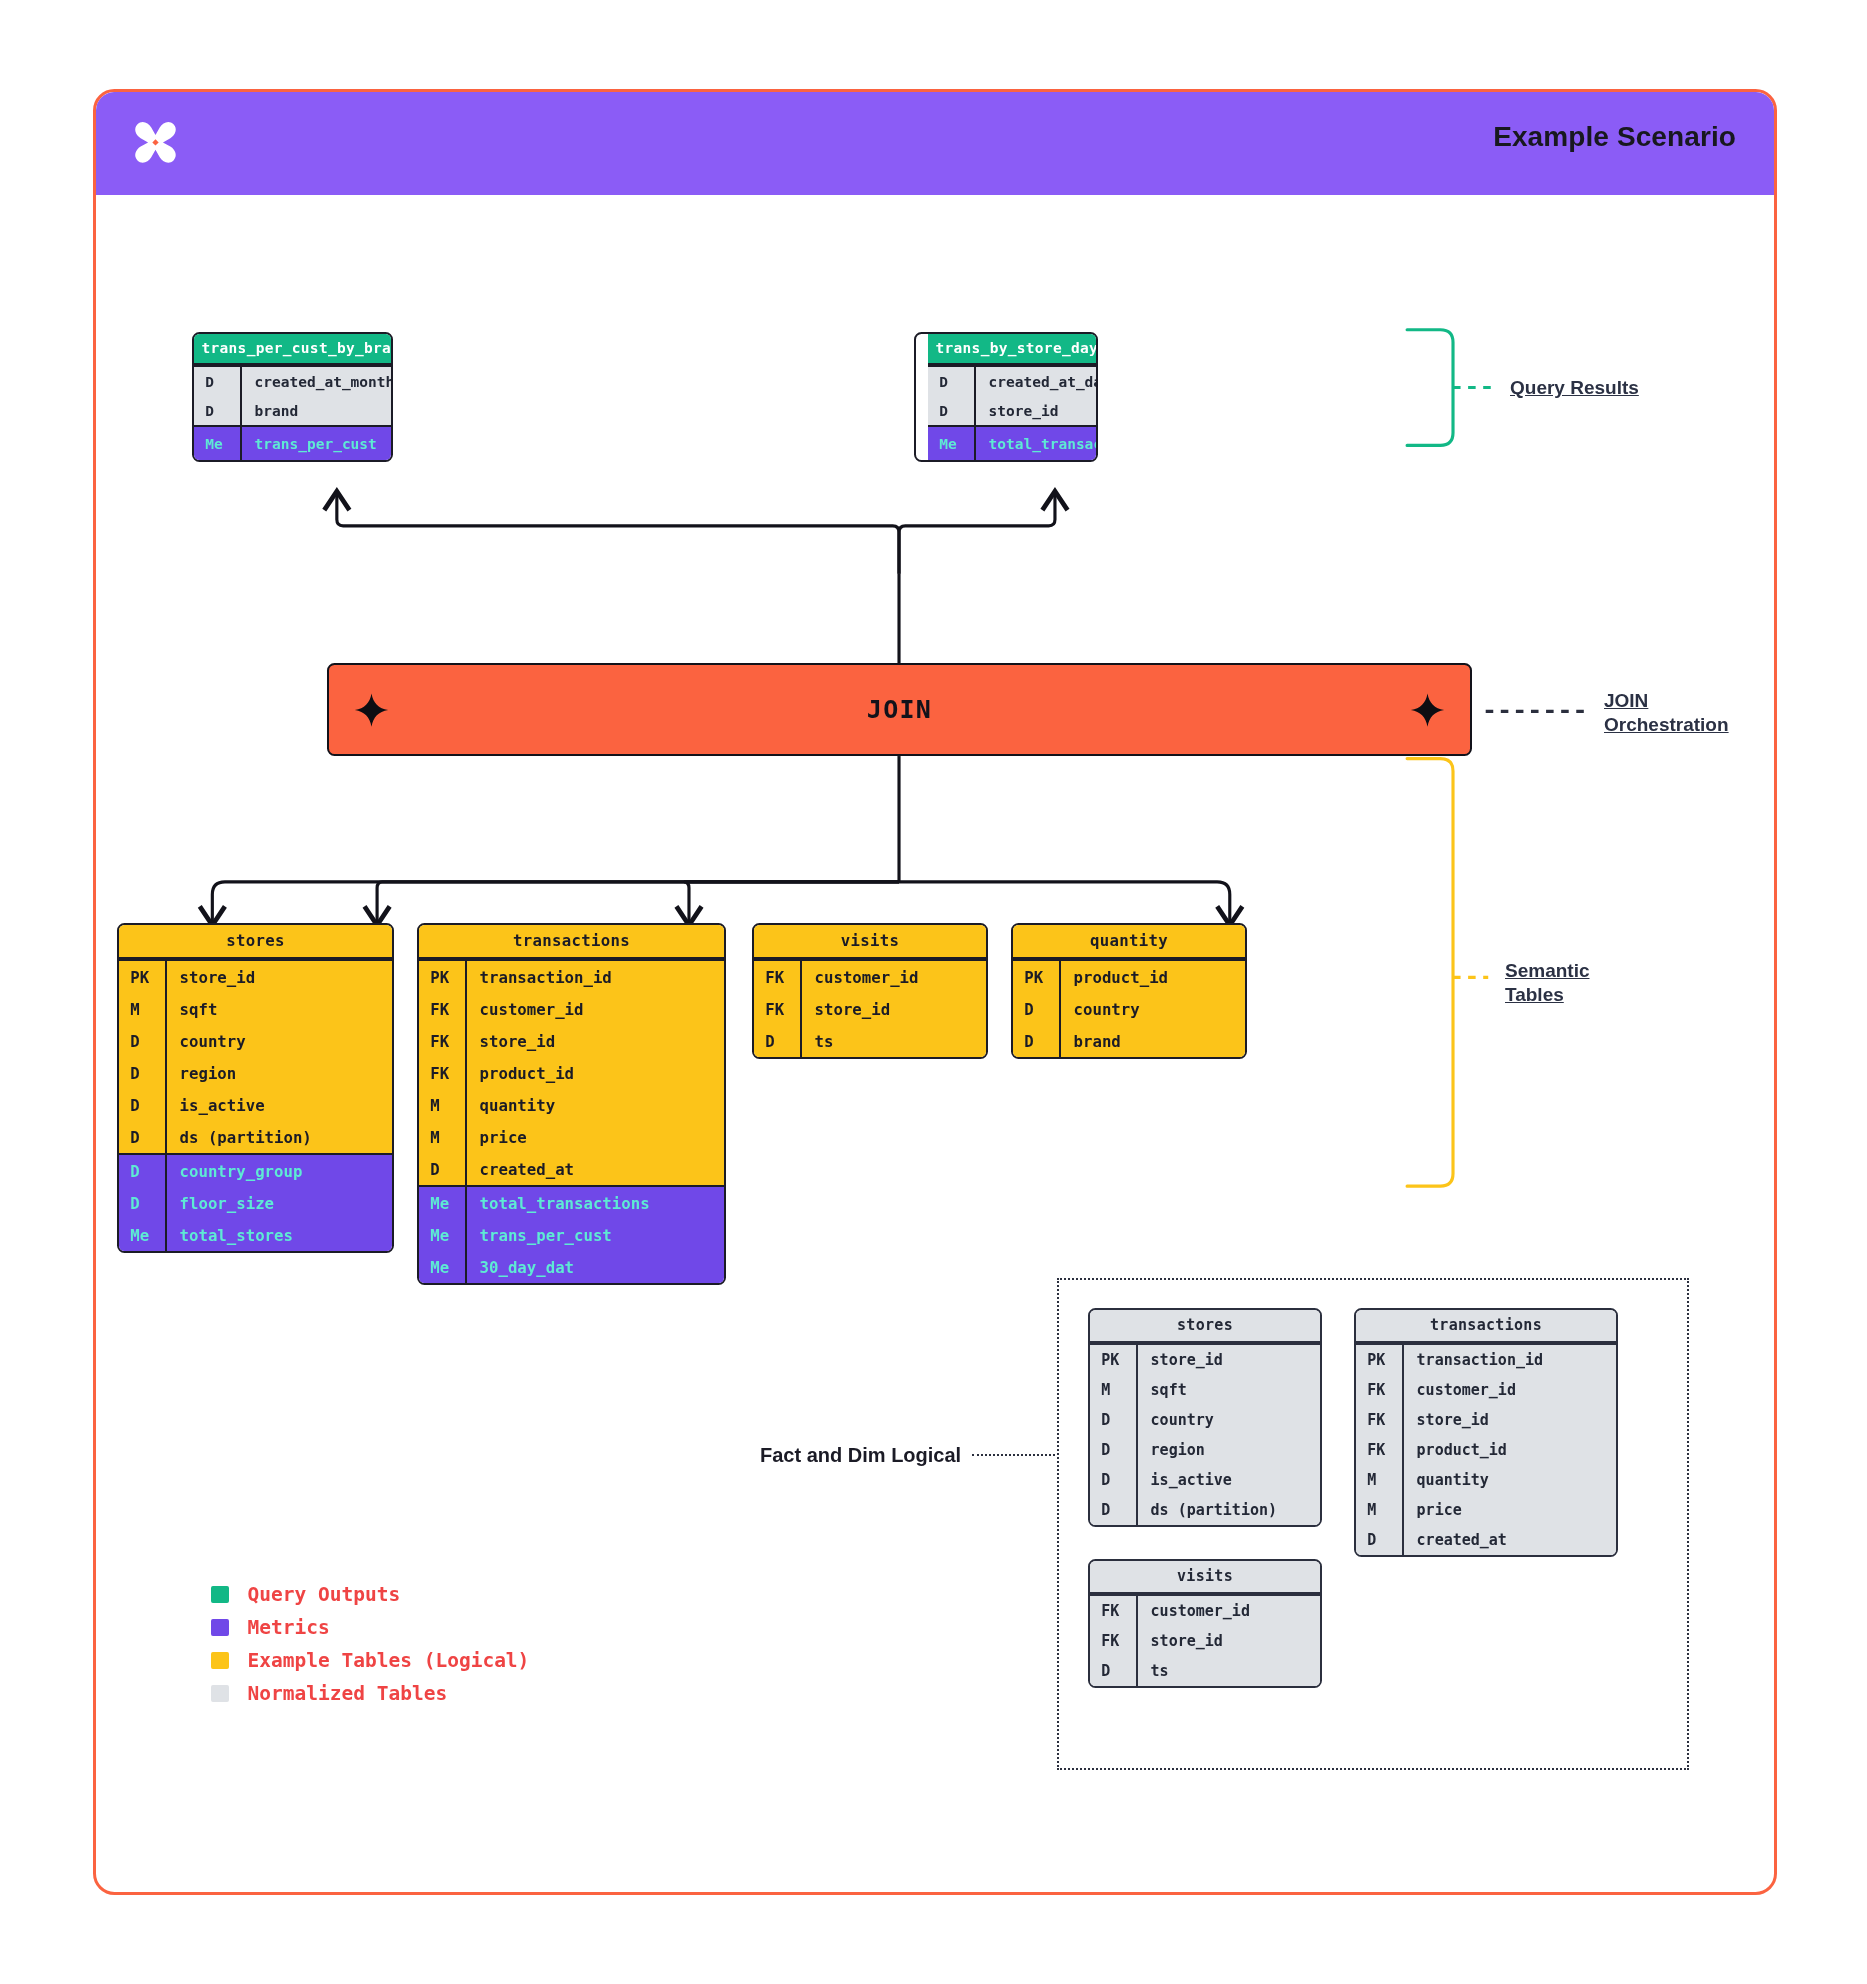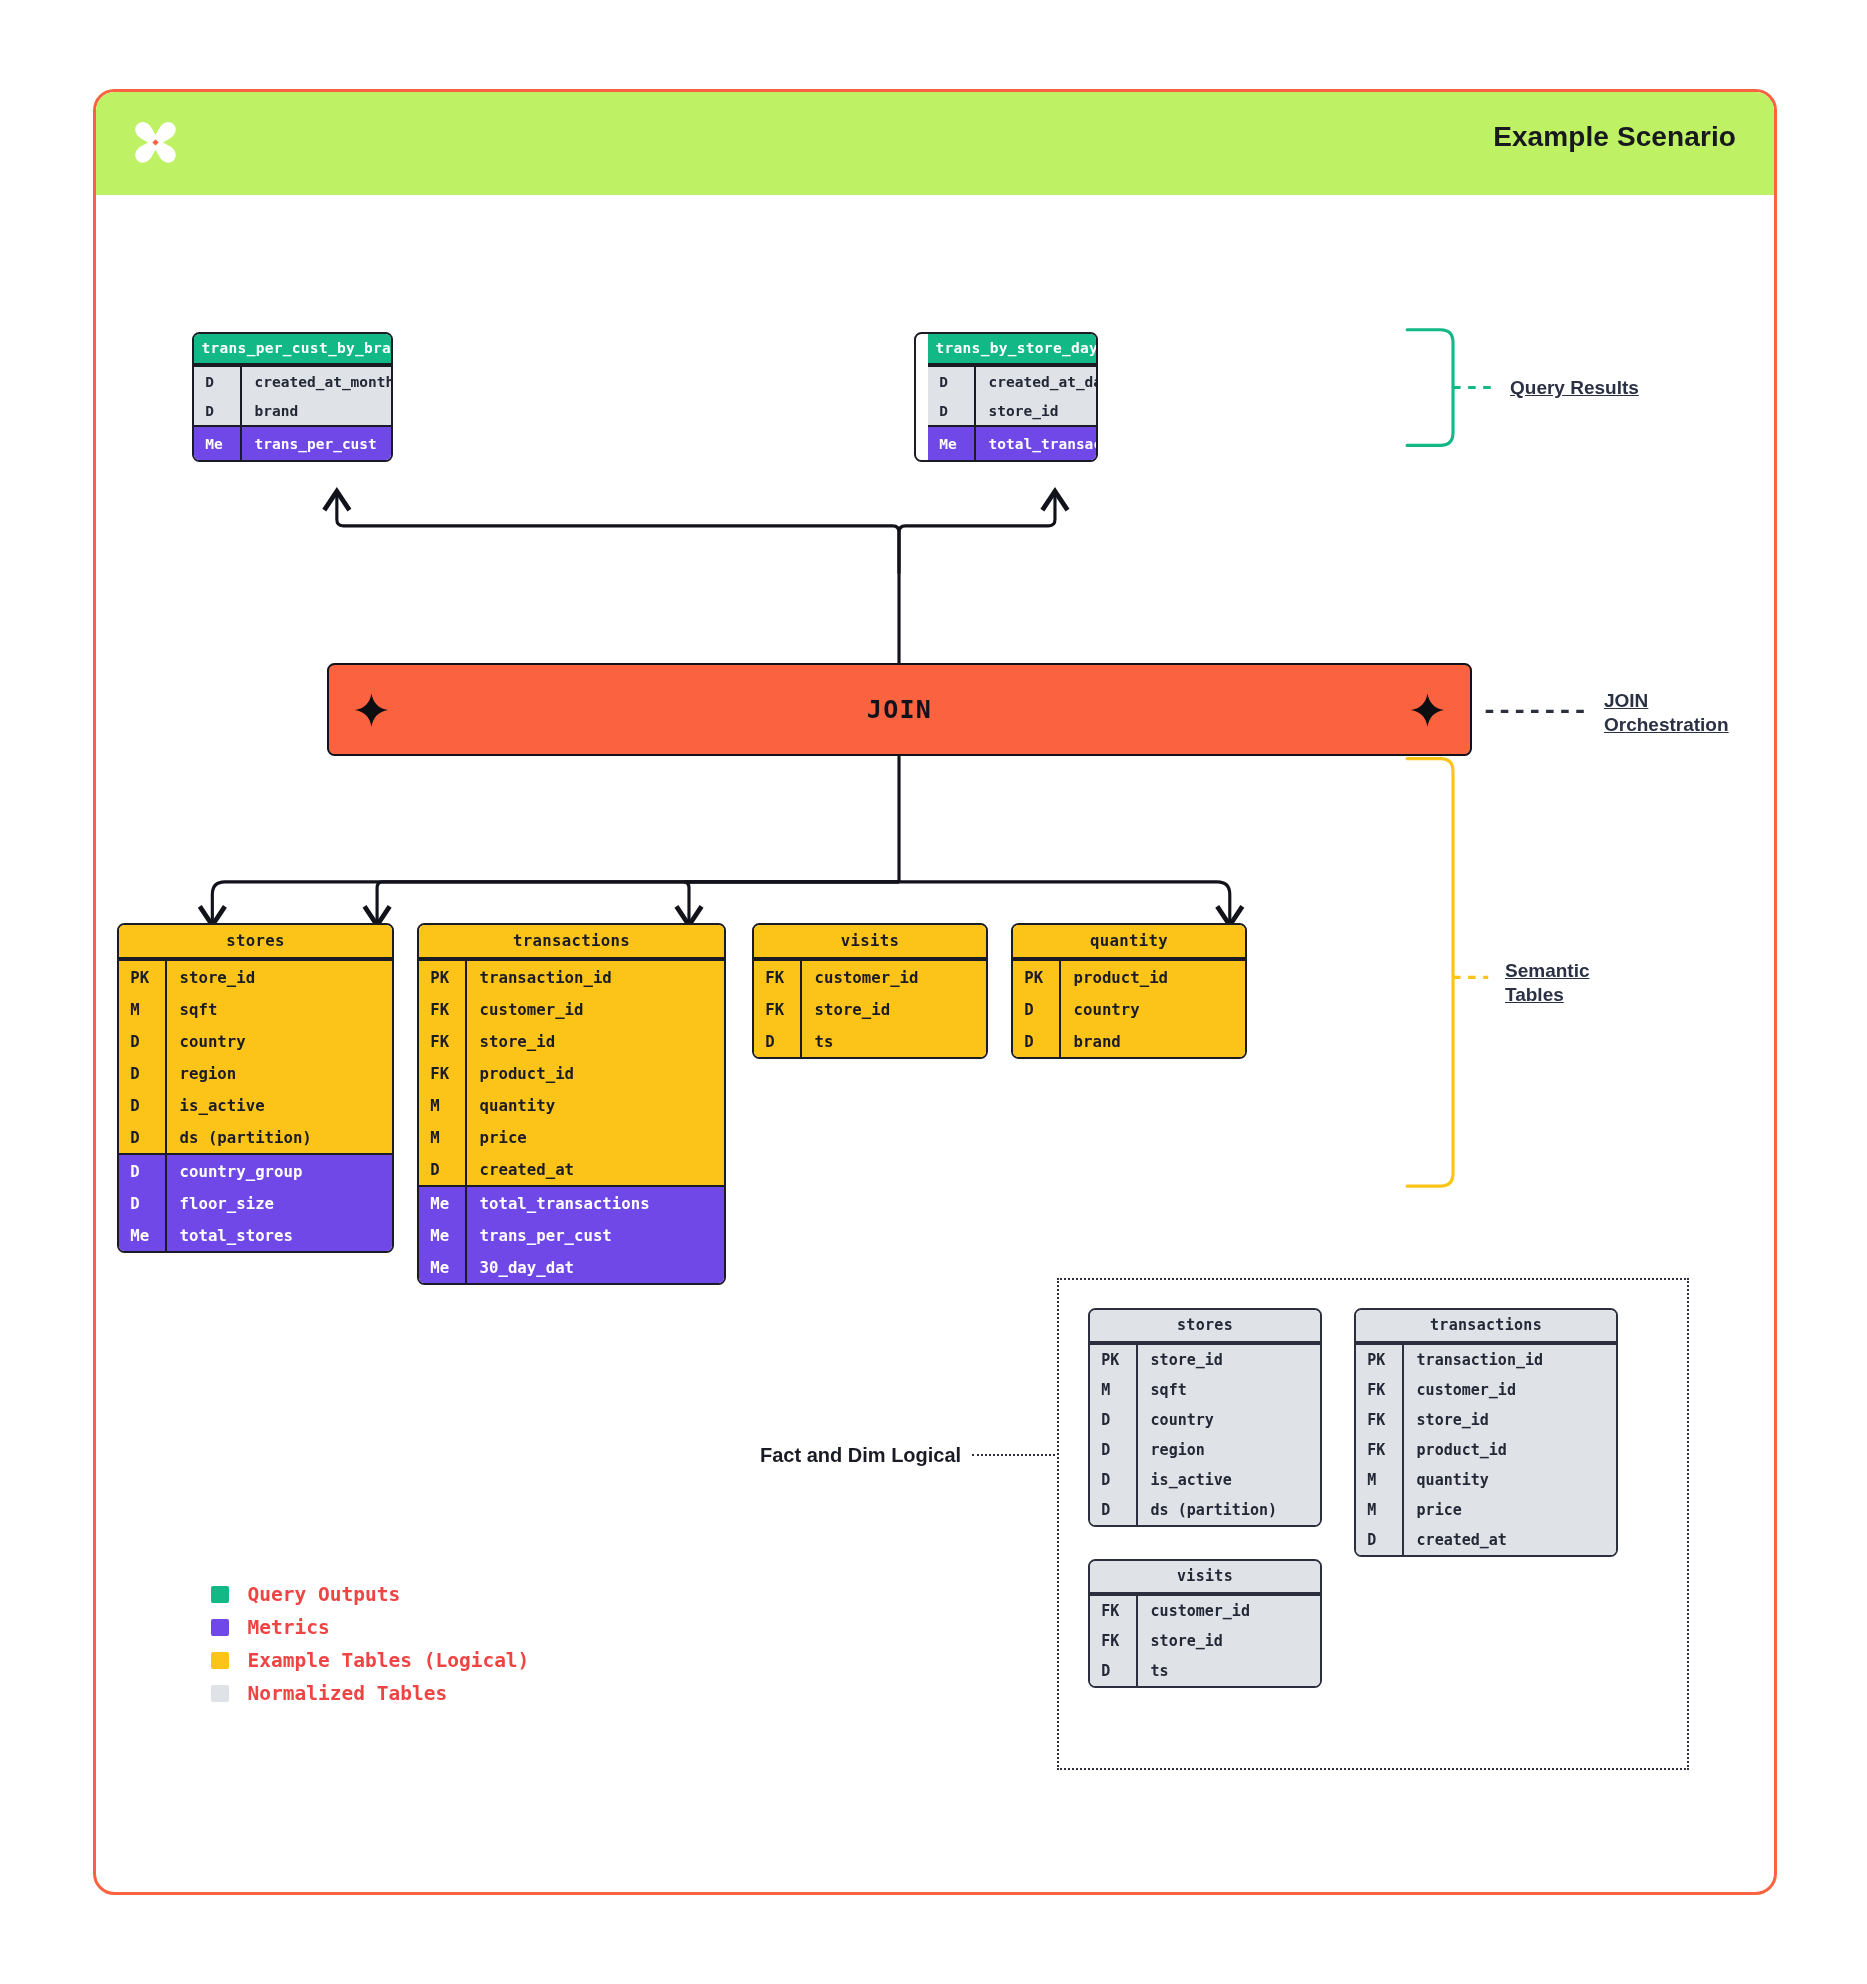--- a/index.html
+++ b/index.html
@@ -17,21 +17,21 @@
     left: 93px; top: 89px;
     width: 1684px; height: 1806px;
     border: 3.1px solid #fb6340;
     border-radius: 21.4px;
     background: #ffffff;
     overflow: hidden;
   }
   #card-header {
     position: absolute; left: 0; top: 0;
     width: 100%; height: 103px;
-    background: #bef264;
+    background: #8b5cf6;
     border-top-left-radius: 17.6px;
     border-top-right-radius: 17.6px;
   }
   #logo {
     position: absolute; left: 33px; top: 26.4px;
     width: 53px; height: 53px;
   }
   #header-title {
     position: absolute; right: 38px; top: 29px;
     font-size: 28px; font-weight: 700;
@@ -62,21 +62,21 @@
     align-self: stretch; display: flex; align-items: center;
   }
   .tbl .v { padding-left: 12.6px; font-weight: 700; }
   .tbl .seg { border-top: 2.5px solid #1b1b26; }
   .tbl .seg:first-child { border-top: none; }
   .tbl .seg .row .k { border-right: 2.5px solid #1b1b26; }
 
   
   .c-green  .ttl { background:#12b886; color:#ffffff; }
   .seg-grey { background:#dfe2e6; color:#232836; }
-  .seg-purple { background:#7048e8; color:#ffffff; }
+  .seg-purple { background:#7048e8; color:#5eead4; }
   .seg-yellow { background:#fcc419; color:#1b1b26; }
   .c-yellow .ttl { background:#fcc419; color:#1b1b26; }
   .c-normal .ttl { background:#dfe2e6; color:#232836; }
   .c-normal { border-color:#2b2f3e; }
   .c-normal .ttl { border-bottom-color:#2b2f3e; }
   .c-normal .seg { border-top-color:#2b2f3e; }
   .c-normal .seg .row .k { border-right-color:#2b2f3e; }
 
   
   #join-bar {

